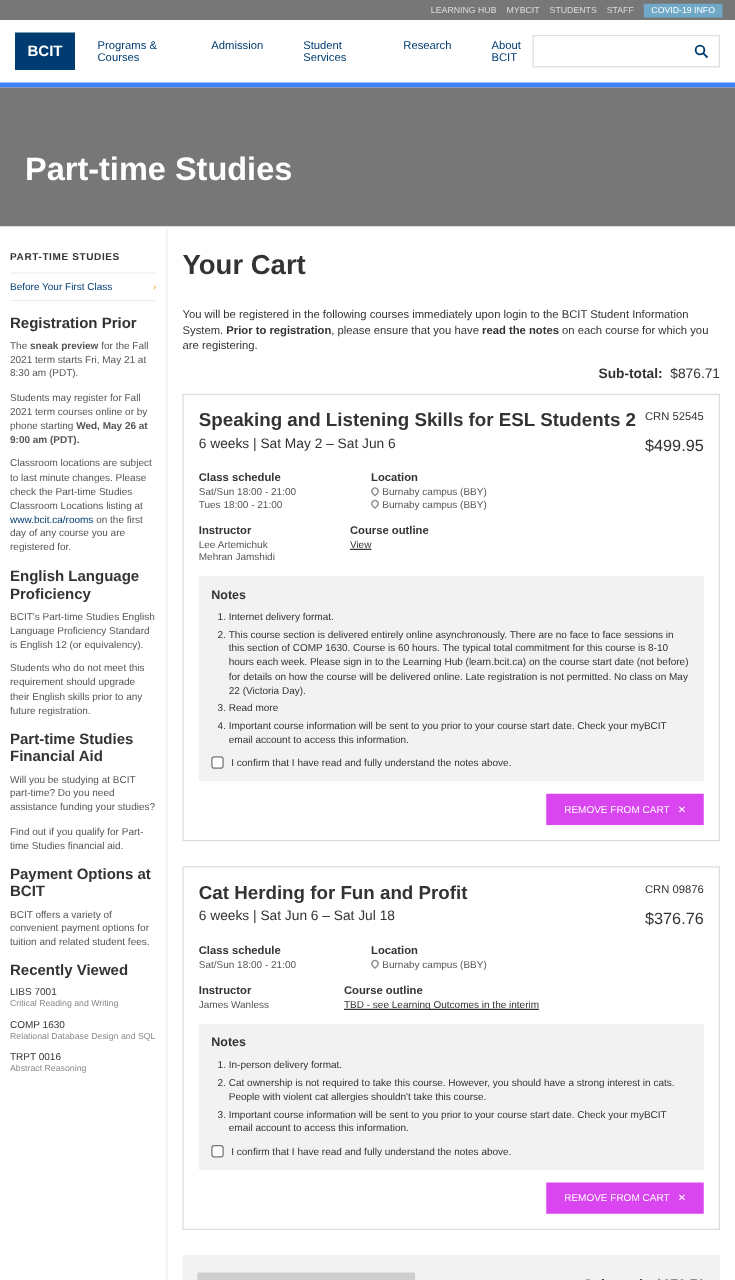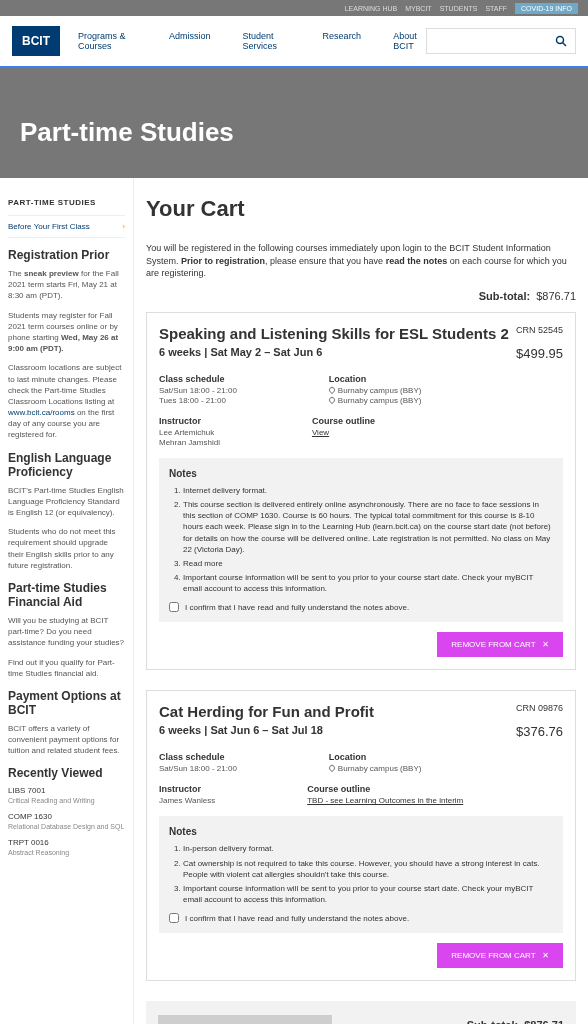--- a/index.html
+++ b/index.html
@@ -1,20 +1,20 @@
 <!DOCTYPE html>
 <html><head>
 <meta charset="utf-8">
 <style>
 *{box-sizing:border-box;margin:0;padding:0}
 body{font-family:Arial,Helvetica,sans-serif;font-size:11px;color:#333;background:#fff}
 .topbar{background:#777;height:16px;display:flex;justify-content:flex-end;align-items:center;padding-right:10px;gap:8px}
 .topbar a{color:#ddd;font-size:7px;text-decoration:none}
 .topbar a.covid{background:#6fa9c7;padding:2px 6px;color:#fff}
-.header{display:flex;align-items:center;padding:10px 12px;border-bottom:1px solid #3b82f6}
+.header{display:flex;align-items:center;padding:10px 12px;border-bottom:4px solid #3b82f6}
 .logo{background:#003c71;color:#fff;padding:8px 10px;font-weight:bold;font-size:12px;margin-right:18px}
 .nav{display:flex;gap:32px;flex:1}
 .nav a{color:#003c71;font-size:9px;text-decoration:none}
 .search{border:1px solid #ddd;width:150px;height:26px;display:flex;align-items:center;justify-content:flex-end;padding-right:8px}
 .search svg{width:12px;height:12px}
 .hero{background:#777;padding:50px 20px 30px;color:#fff}
 .hero h1{font-size:26px;font-weight:bold}
 .wrap{display:flex;max-width:588px;margin:0 auto}
 .sidebar{width:134px;padding:10px 8px;border-right:1px solid #eee}
 .sidebar h4{font-size:8px;letter-spacing:0.5px;margin:10px 0 8px;font-weight:bold}
@@ -25,24 +25,24 @@
 .sidebar .rv{font-size:8px;margin-bottom:2px}
 .sidebar .rvs{font-size:7px;color:#888;margin-bottom:8px}
 .main{flex:1;padding:18px 12px}
 .main h2{font-size:22px;margin-bottom:20px}
 .intro{font-size:9px;line-height:1.4;margin-bottom:10px}
 .subtot{text-align:right;font-size:11px;margin-bottom:10px}
 .card{border:1px solid #ddd;padding:12px;margin-bottom:20px}
 .card-head{display:flex;justify-content:space-between;margin-bottom:4px}
 .card-title{font-size:15px;font-weight:bold}
 .crn{font-size:9px}
-.weeks{font-size:11px;font-weight:bold;margin-bottom:6px}
+.weeks{font-size:11px;font-weight:normal;margin-bottom:6px}
 .price{font-size:13px;text-align:right}
 .row2{display:flex;justify-content:space-between;margin-bottom:10px}
-.info{display:flex;gap:92px;margin-bottom:10px}
+.info{display:flex;gap:60px;margin-bottom:10px}
 .info-col{font-size:8px}
 .info-col b{display:block;font-size:9px;margin-bottom:2px}
 .info-col .line{margin-bottom:1px;color:#555}
 .info-col a{color:#333;text-decoration:underline}
 .notes{background:#f2f2f2;padding:10px;font-size:8px}
 .notes b{font-size:10px;display:block;margin-bottom:6px}
 .notes ol{margin-left:14px}
 .notes li{margin-bottom:3px;line-height:1.4}
 .confirm{display:flex;align-items:center;gap:6px;margin-top:8px}
 .confirm input{width:10px;height:10px}

